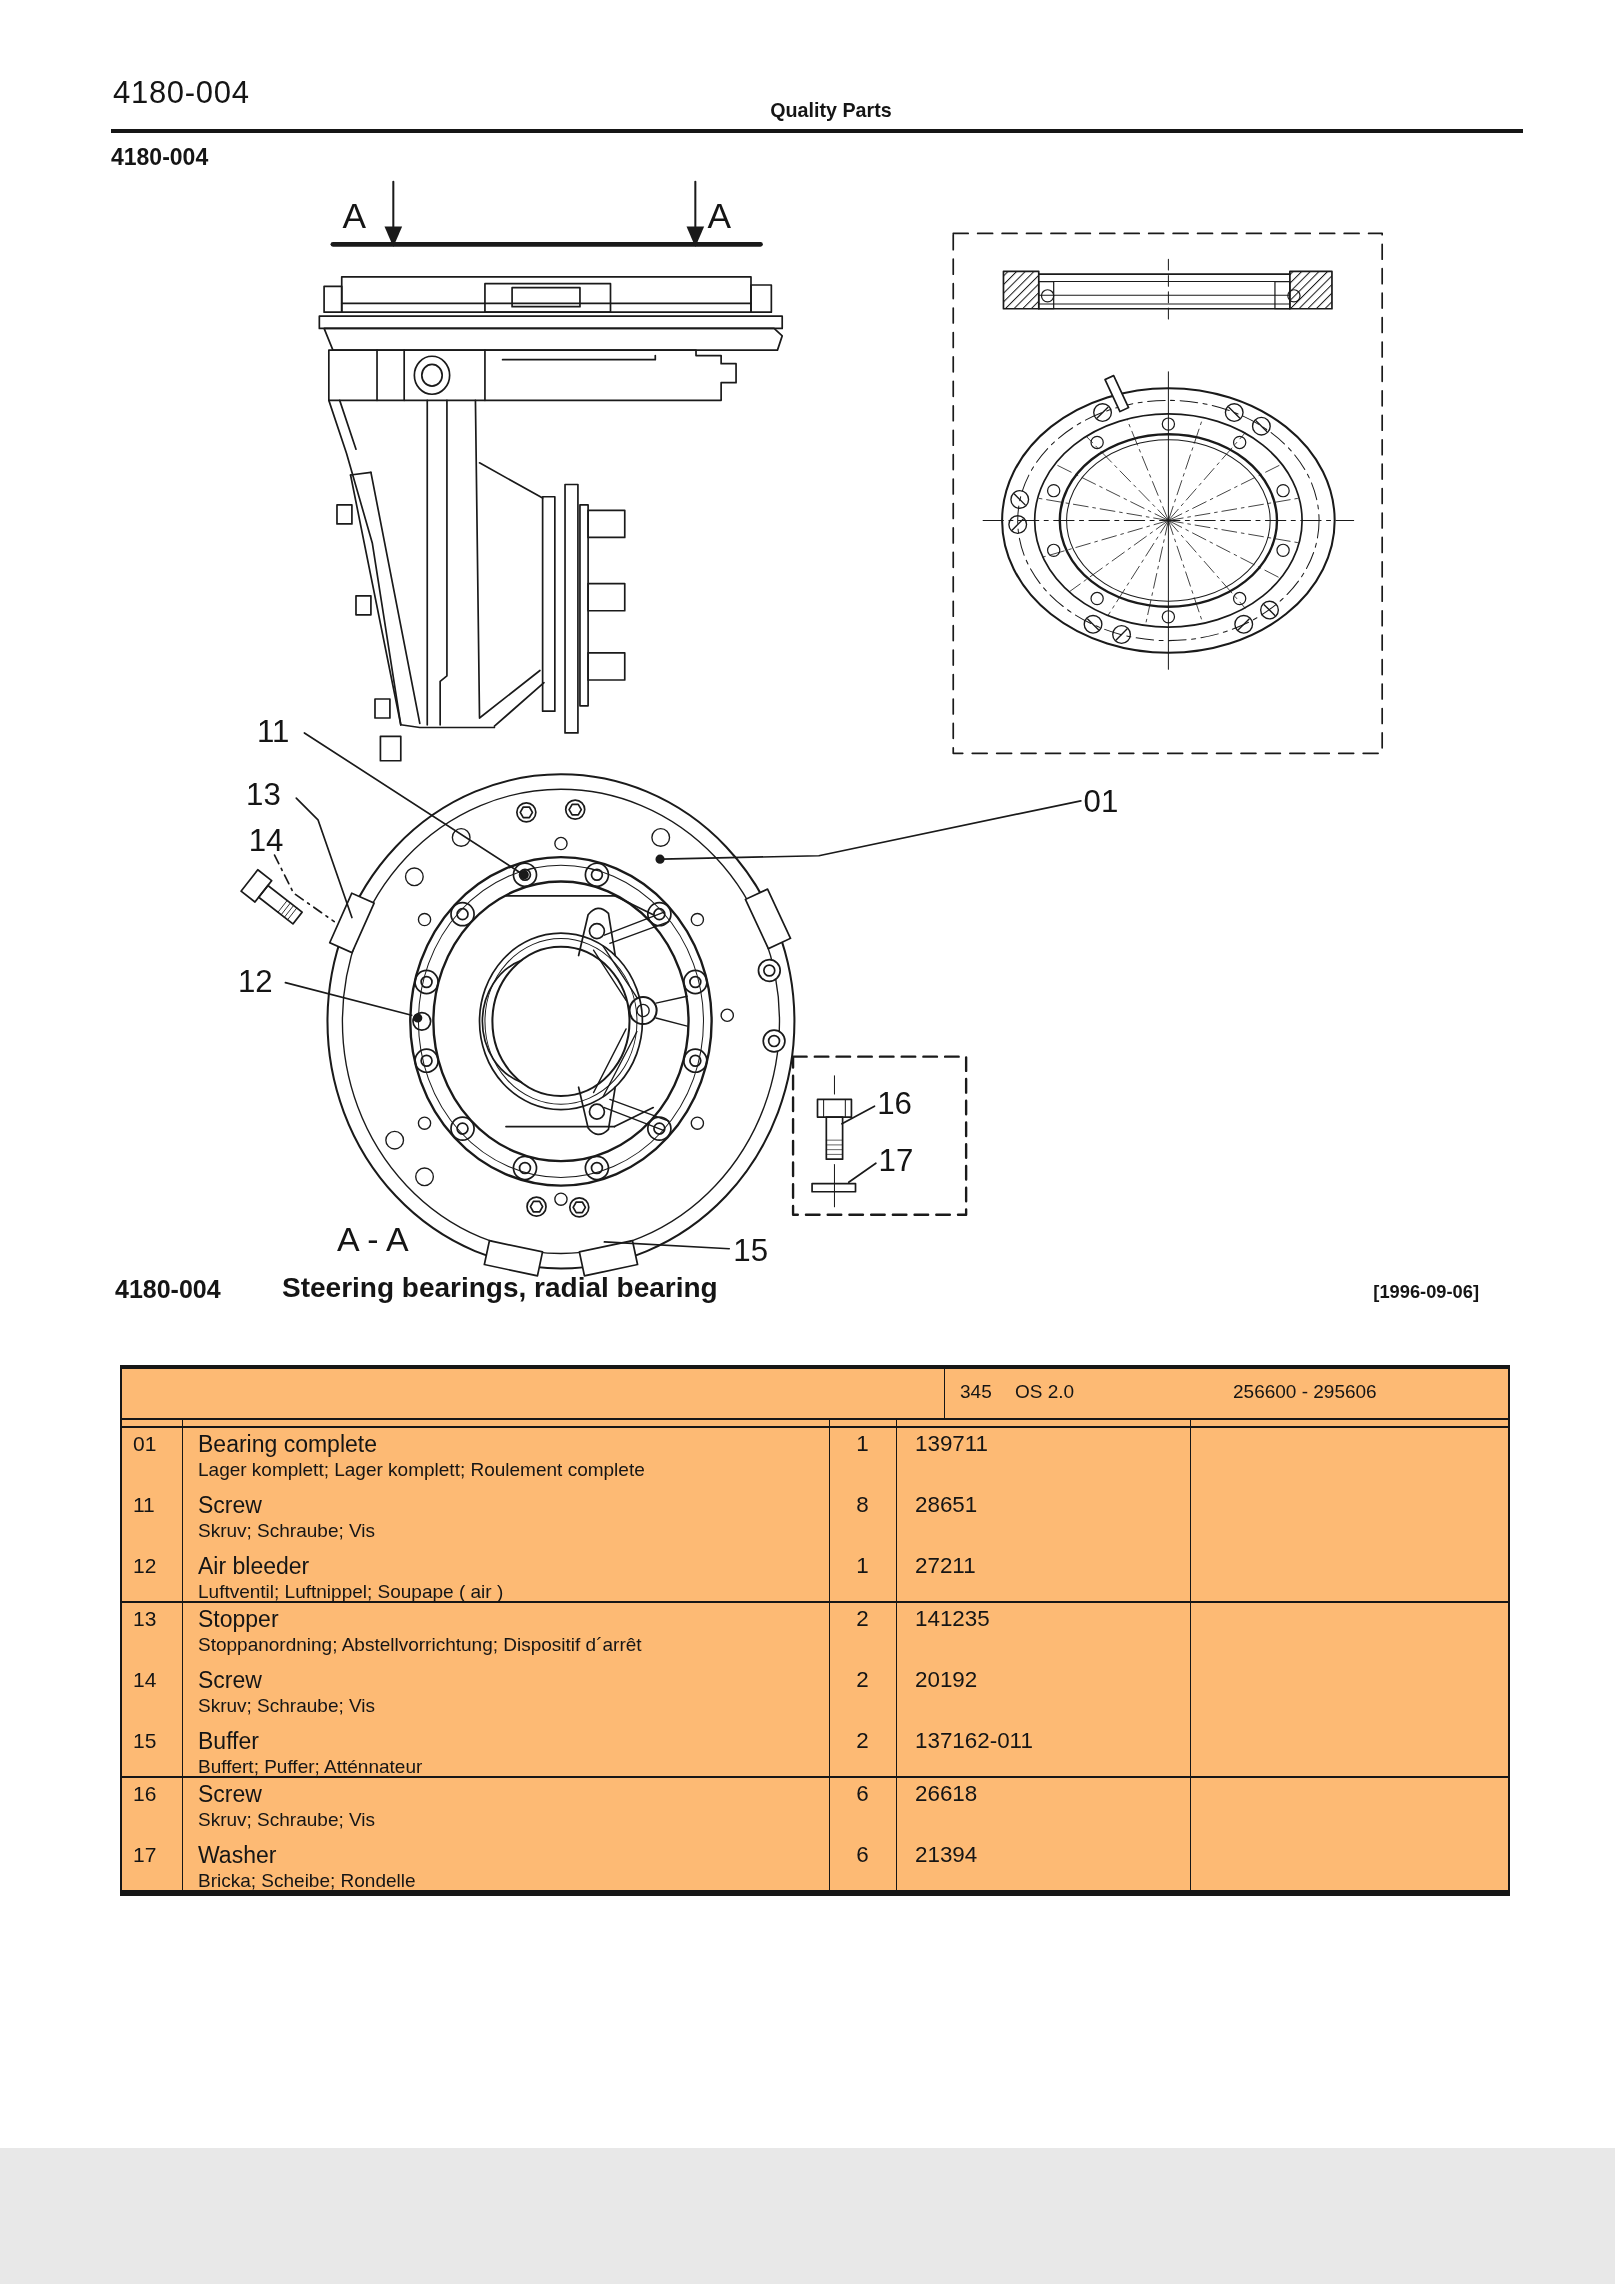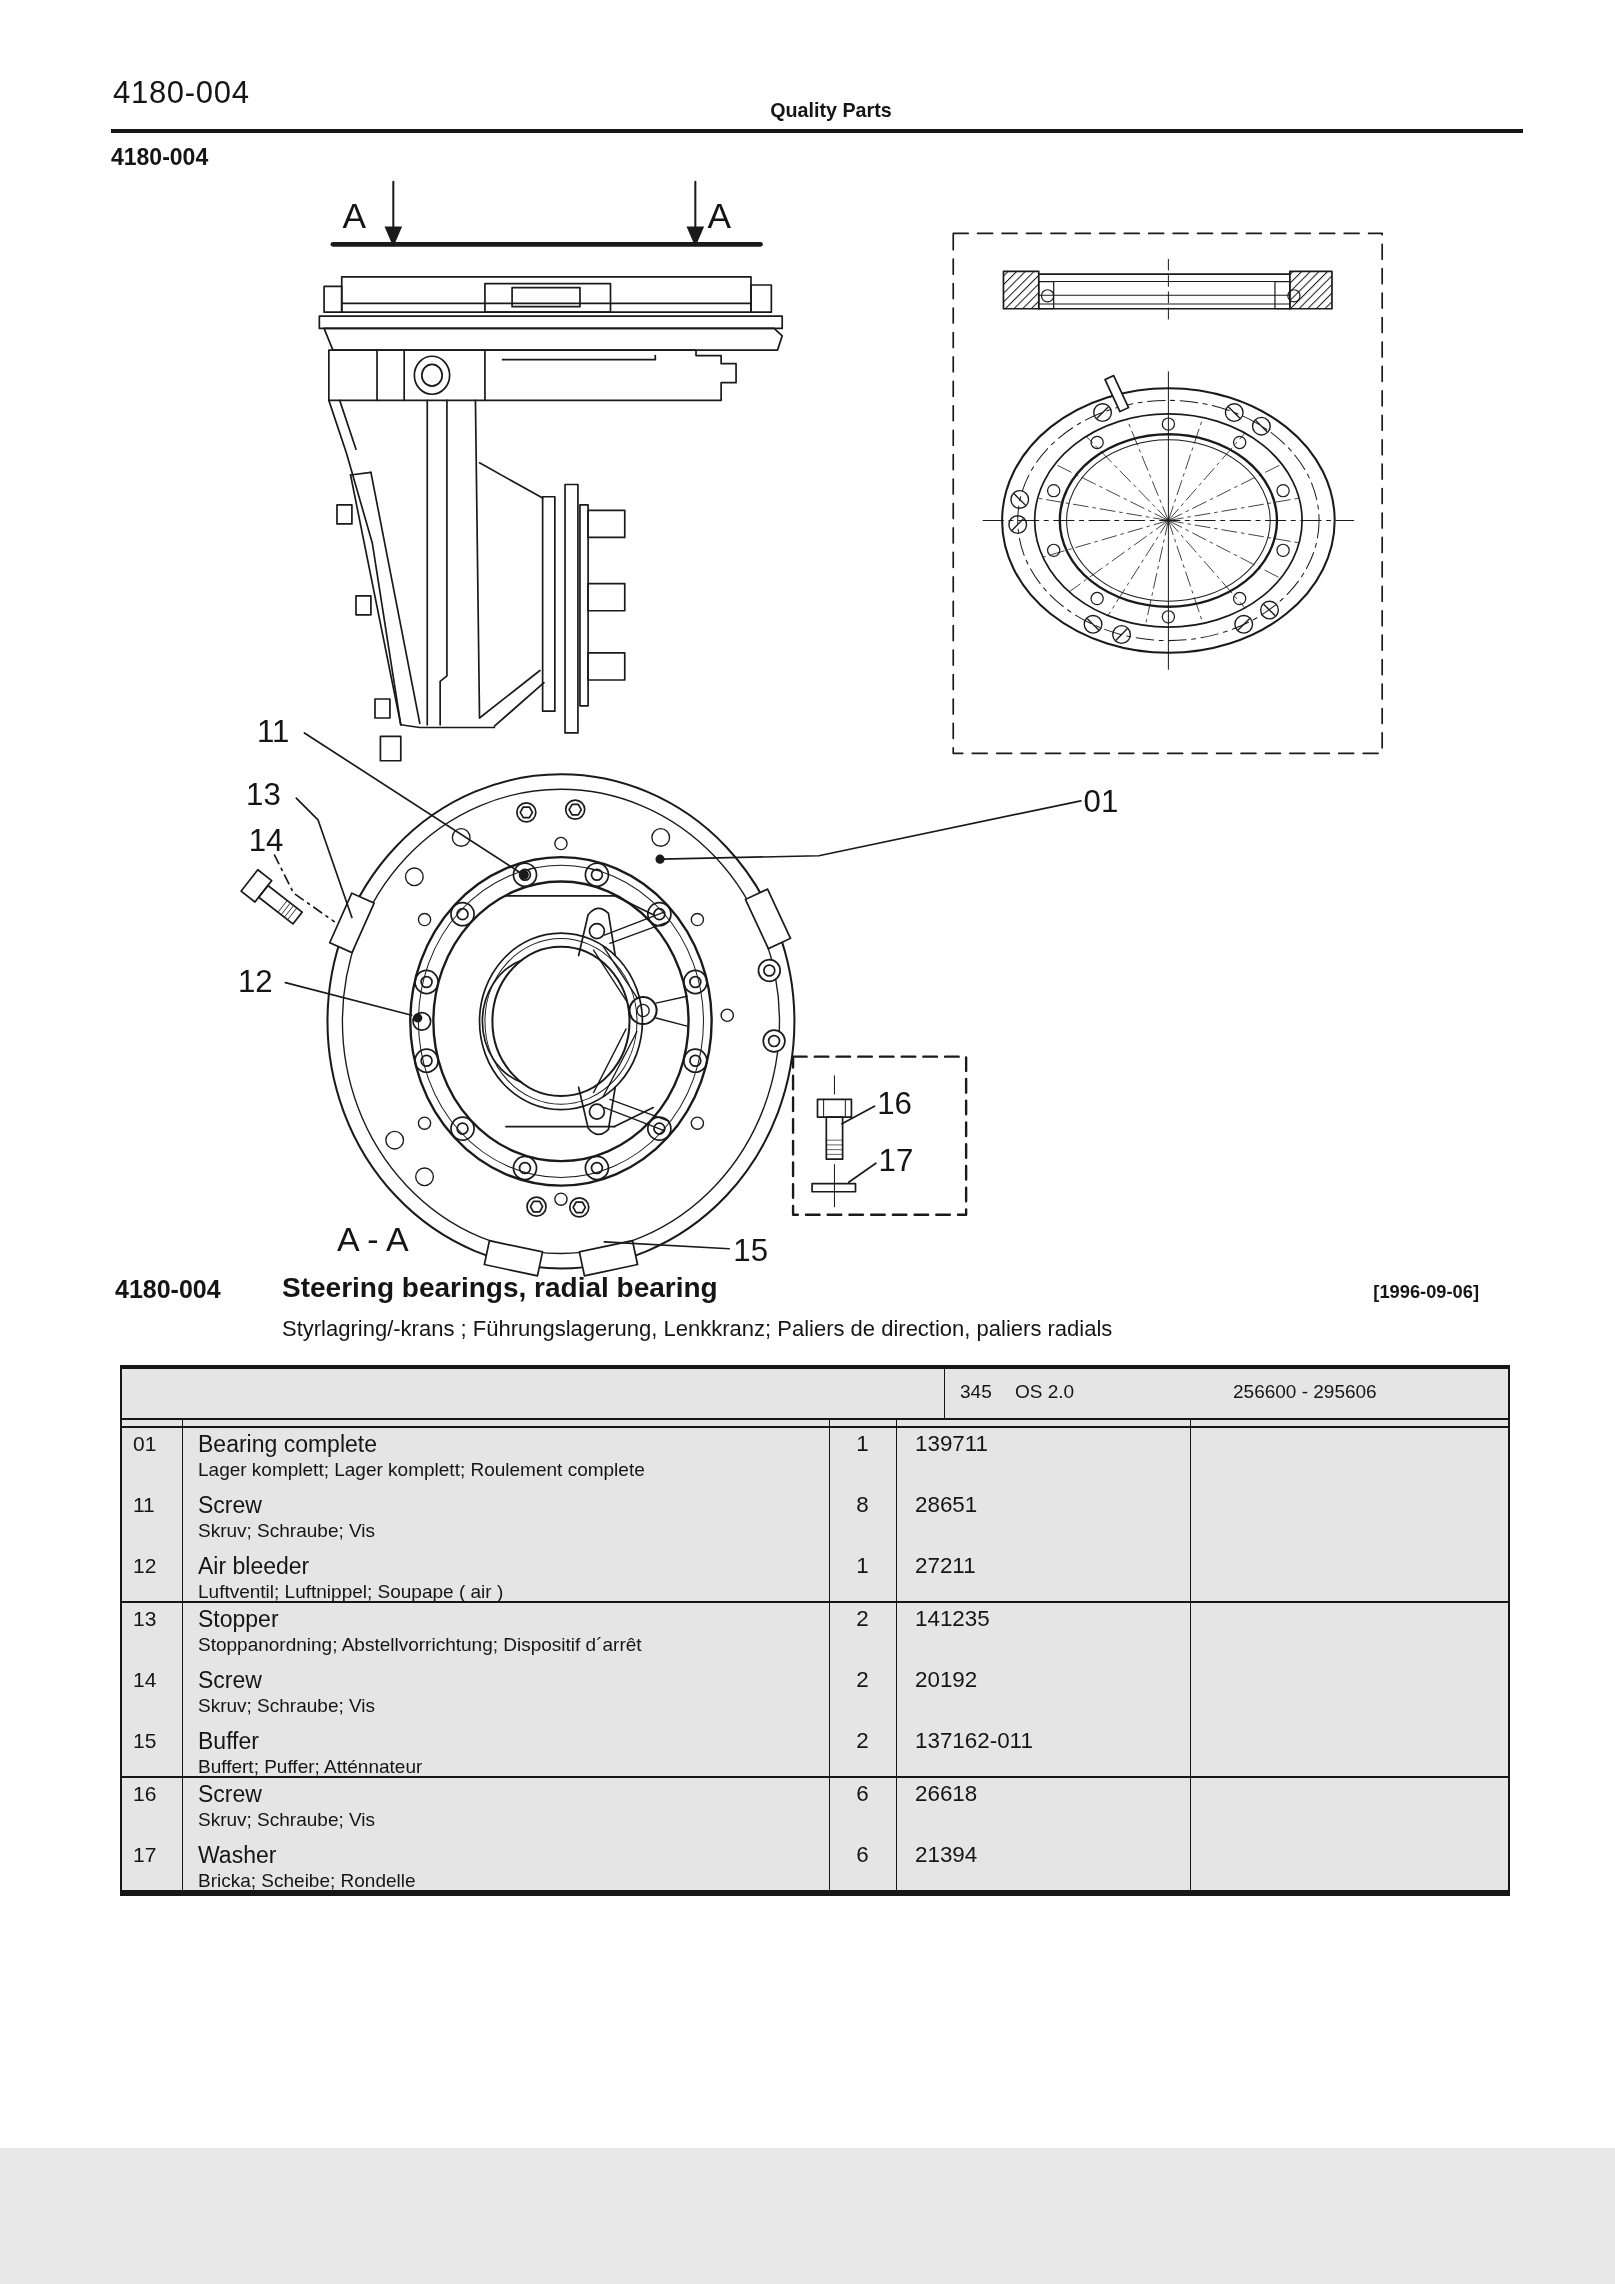--- a/index.html
+++ b/index.html
@@ -10,21 +10,21 @@
   
   .doc-num{left:113px;top:75px;font-size:31px;font-weight:400;letter-spacing:0.7px;}
   .quality{left:0;right:0;top:99px;text-align:center;font-size:19.7px;font-weight:700;padding-left:46px;}
   .sub-num{left:111px;top:144px;font-size:23px;font-weight:700;}
   
   .sec-num{left:115px;top:1275px;font-size:25px;font-weight:700;}
   .sec-title{left:282px;top:1272px;font-size:28px;font-weight:700;}
   .sec-date{right:137px;top:1281px;font-size:18.3px;font-weight:700;}
   .sec-sub{left:282px;top:1316px;font-size:22px;}
   
-  .ptable{position:absolute;left:120px;top:1365px;width:1386px;background:#e5e5e5;
+  .ptable{position:absolute;left:120px;top:1365px;width:1386px;background:#fdba74;
           border-left:2px solid #161616;border-right:2px solid #161616;
           border-top:4.1px solid #161616;border-bottom:4.1px solid #161616;}
   .info-row{position:relative;height:49px;border-bottom:2.7px solid #161616;}
   .info-div{position:absolute;left:822px;top:0;bottom:0;width:1.4px;background:#161616;}
   .info-row span{position:absolute;top:12.2px;font-size:19px;}
   .i-model{left:838px;} .i-spec{left:893px;} .i-serial{left:1111px;}
   .head-body{position:relative;}
   .vline{position:absolute;top:0;bottom:0;width:1.4px;background:#161616;}
   .v1{left:60px;} .v2{left:707px;} .v3{left:774px;} .v4{left:1068px;}
   .hrow{position:relative;height:37px;border-bottom:1.4px solid #161616;}
@@ -347,21 +347,20 @@
     <text x="1596" y="1196" font-size="46">01</text>
     <text x="1080" y="1858" font-size="46">15</text>
     <text x="1292" y="1642" font-size="46">16</text>
     <text x="1294" y="1726" font-size="46">17</text>
     <text x="496" y="1844" font-size="50">A - A</text>
   </svg>
 
   <div class="abs sec-num">4180-004</div>
   <div class="abs sec-title">Steering bearings, radial bearing</div>
   <div class="abs sec-date">[1996-09-06]</div>
-  <div class="abs sec-sub">Styrlagring/-krans ; Führungslagerung, Lenkkranz; Paliers de direction, paliers radials</div>
 
   <div class="ptable">
     <div class="info-row">
       <div class="info-div"></div>
       <span class="i-model">345</span>
       <span class="i-spec">OS 2.0</span>
       <span class="i-serial">256600 - 295606</span>
     </div>
     <div class="head-body">
       <div class="vline v1"></div>

